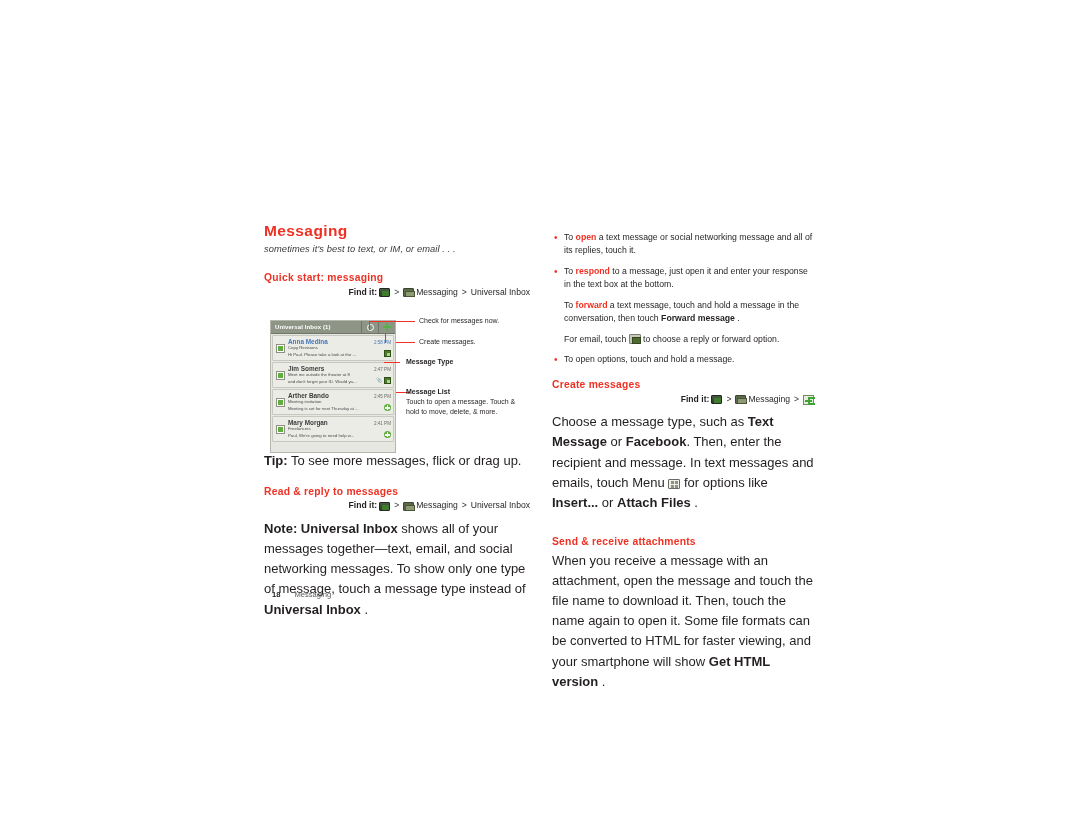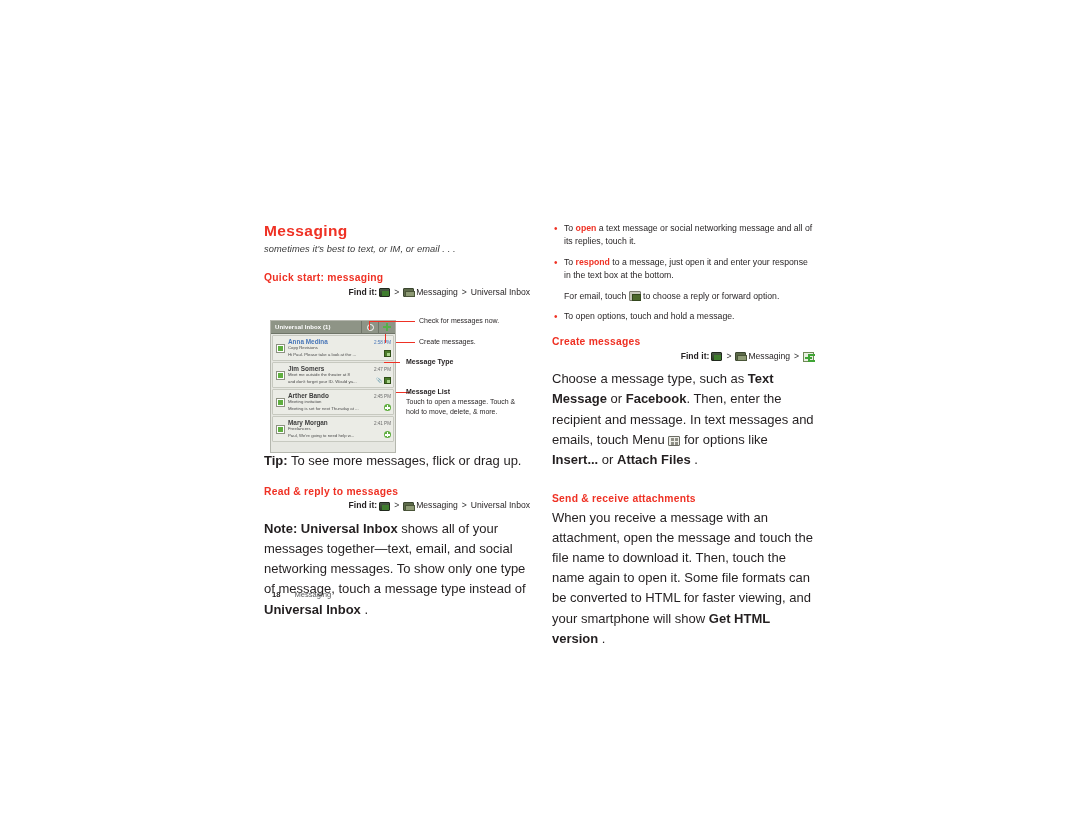--- a/index.html
+++ b/index.html
@@ -20,21 +20,21 @@
   }
 
   
   .col-left {
     position: absolute;
     left: 264px; top: 222px;
     width: 266px;
   }
   .col-right {
     position: absolute;
-    left: 552px; top: 222px;
+    left: 552px; top: 231px;
     width: 262px;
   }
 
   
   .chapter-title {
     color: #ef3124;
     font-size: 15.5px;
     font-weight: bold;
     letter-spacing: 0.4px;
     margin: 0 0 5px 0;
@@ -511,20 +511,23 @@
 
     <ul class="bullets">
       <li>
         <span>To </span><span class="red">open</span><span> a text message or social networking message and all of its replies, touch it.</span>
       </li>
       <li>
         <span>To </span><span class="red">respond</span><span> to a message, just open it and enter your response in the text box at the bottom.</span>
       </li>
     </ul>
 
+    <div class="sub-para">
+      <span>To </span><span class="red">forward</span><span> a text message, touch and hold a message in the conversation, then touch </span><b>Forward message</b><span> .</span>
+    </div>
 
     <div class="sub-para">
       <span>For email, touch </span><span class="ico ico-reply"></span><span> to choose a reply or forward option.</span>
     </div>
 
     <ul class="bullets">
       <li>
         <span>To open options, touch and hold a message.</span>
       </li>
     </ul>

